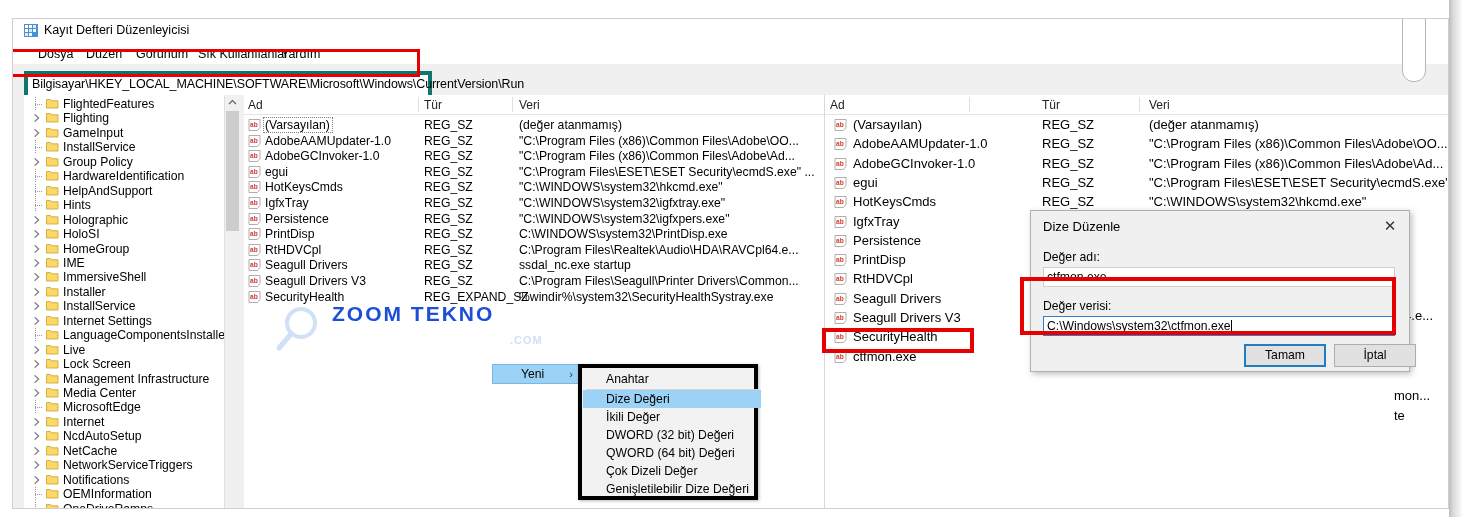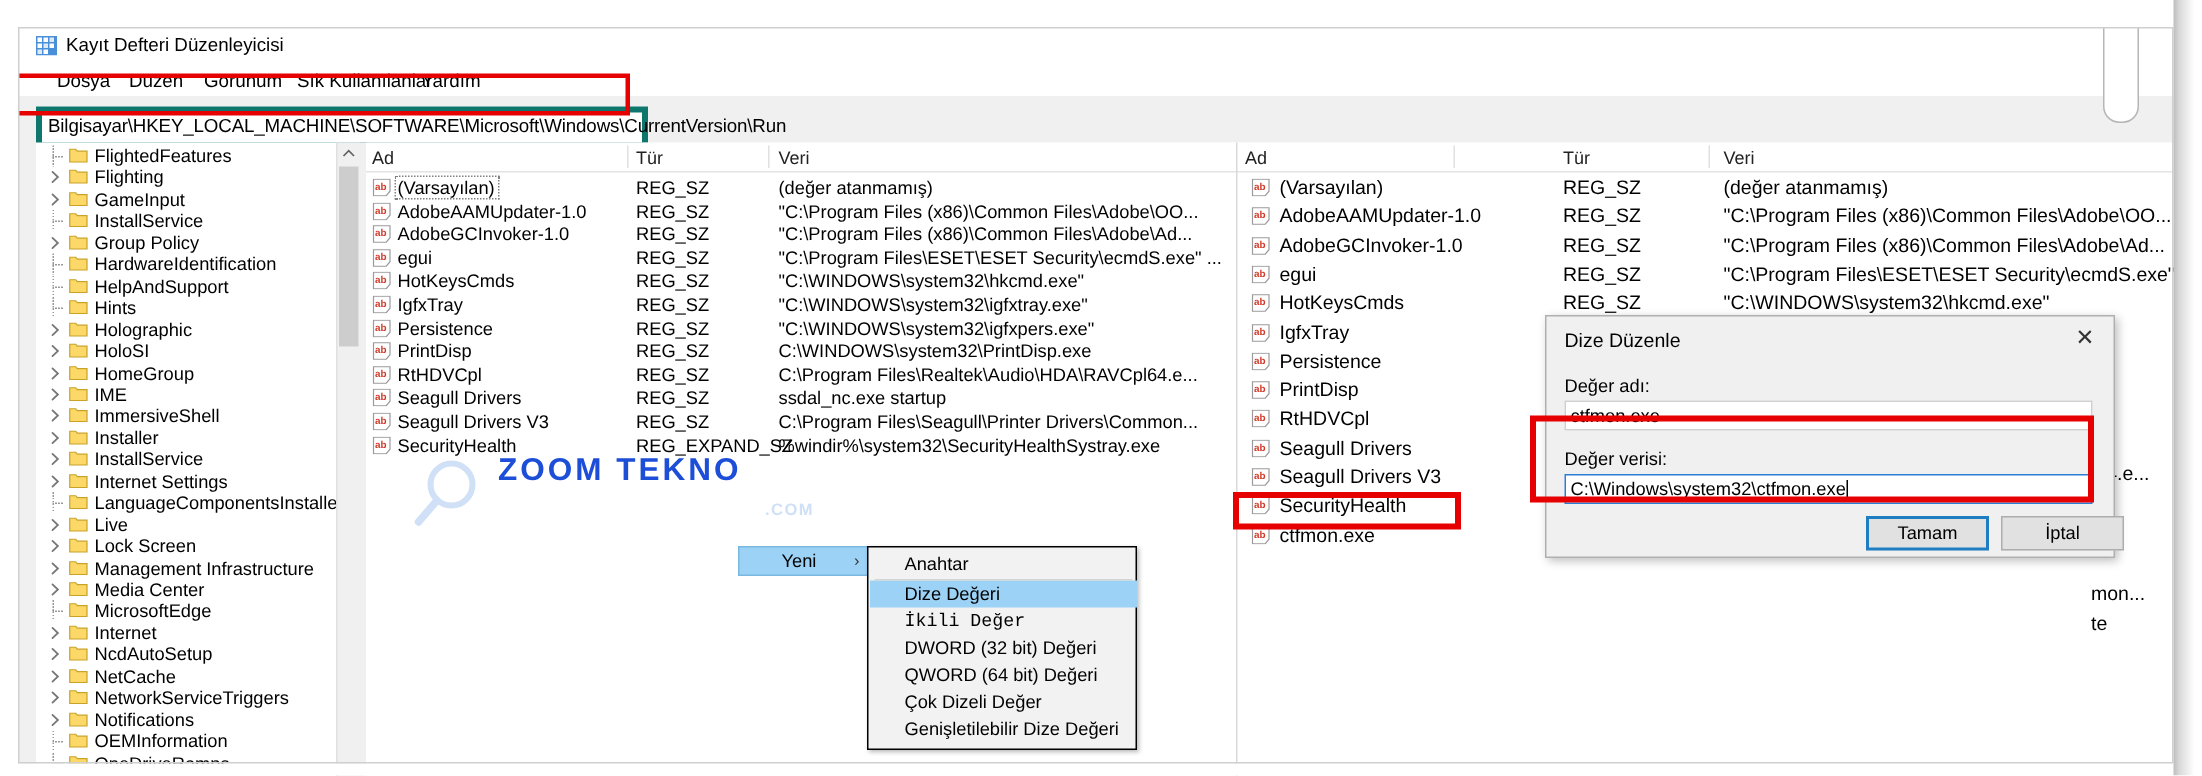--- a/index.html
+++ b/index.html
@@ -67,21 +67,21 @@
   .watermark{position:absolute;left:262px;top:286px;width:310px;height:50px;opacity:1;pointer-events:none;}
   .wm-text{position:absolute;left:58px;top:-2px;font-size:21px;font-weight:bold;color:#1d4ed8;letter-spacing:2px;
            font-family:"Liberation Sans",sans-serif;}
   .wm-com{position:absolute;left:236px;top:30px;font-size:11px;font-weight:bold;color:#cfe0f7;letter-spacing:1px;}
 
   
   .ctx-parent{position:absolute;left:480px;top:346px;width:88px;height:20px;background:#9cd2f5;border:1px solid #7ab8e0;box-sizing:border-box;}
   .ctx-parent-lbl{position:absolute;left:28px;top:2px;font-size:12.2px;color:#000;}
   .ctx-parent-arrow{position:absolute;right:6px;top:3px;font-size:11px;color:#333;}
 
-  .ctxmenu{position:absolute;left:566px;top:346px;width:180px;height:136px;background:#f2f2f2;border:1px solid #000000;box-sizing:border-box;
+  .ctxmenu{position:absolute;left:566px;top:346px;width:180px;height:136px;background:#f2f2f2;border:4px solid #000000;box-sizing:border-box;
            box-shadow:1px 1px 3px rgba(0,0,0,0.28);}
   .ctxitem{position:absolute;left:1px;width:178px;height:18px;line-height:18px;font-size:12.2px;color:#000;padding-left:23px;box-sizing:border-box;white-space:nowrap;}
   .ctxitem.sel{background:#9cd2f5;}
   .ctxsep{position:absolute;left:4px;width:172px;height:1px;background:#d4d4d4;}
 
   
   .rpane-divider{position:absolute;left:812px;top:77px;width:1px;height:432px;background:#d9d9d9;}
 
   
   .dialog{position:absolute;left:1018px;top:192px;width:380px;height:162px;background:#f0f0f0;border:1px solid #b0b0b0;box-sizing:border-box;
@@ -687,21 +687,21 @@
 
       <div class="ctx-parent">
         <div class="ctx-parent-lbl">Yeni</div>
         <div class="ctx-parent-arrow">›</div>
       </div>
 
       <div class="ctxmenu">
         <div id="ctx-host">
             <div class="ctxitem" style="top: 2px;">Anahtar</div>
             <div class="ctxitem sel" style="top: 22px;">Dize Değeri</div>
-            <div class="ctxitem" style="top: 40px; font-family: Liberation Mono, monospace;">İkili Değer</div>
+            <div class="ctxitem" style="top: 40px;">İkili Değer</div>
             <div class="ctxitem" style="top: 58px;">DWORD (32 bit) Değeri</div>
             <div class="ctxitem" style="top: 76px;">QWORD (64 bit) Değeri</div>
             <div class="ctxitem" style="top: 94px;">Çok Dizeli Değer</div>
             <div class="ctxitem" style="top: 112px;">Genişletilebilir Dize Değeri</div>
             <div class="ctxsep" style="top: 21px;"></div>
           </div>
       </div>
 
       <div class="dialog">
         <div class="dlg-title">Dize Düzenle</div>

